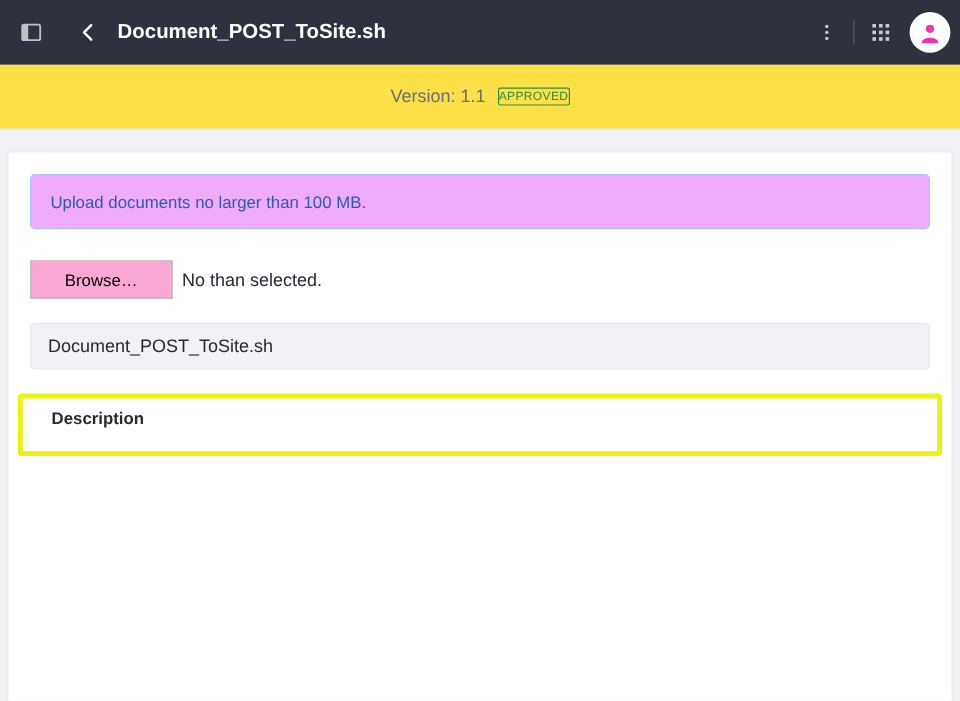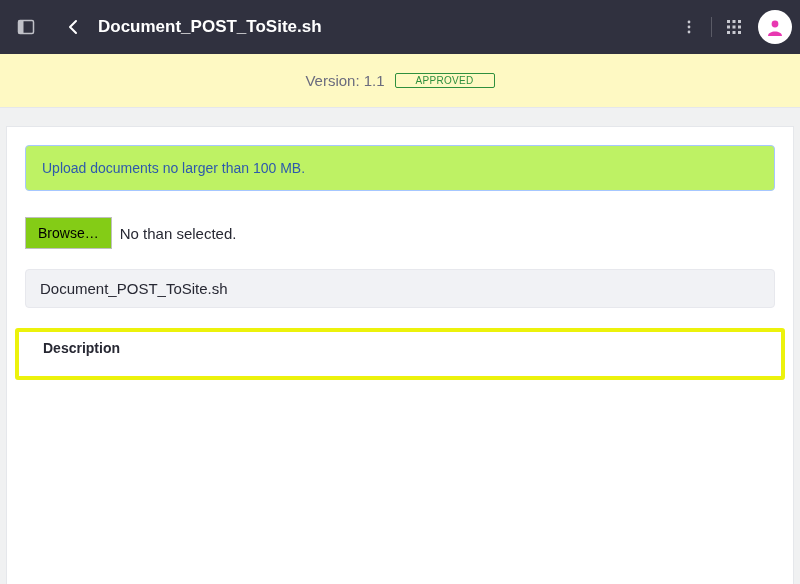--- a/index.html
+++ b/index.html
@@ -45,72 +45,72 @@
   }
   .avatar {
     width: 34px; height: 34px;
     border-radius: 50%;
     background: #fff;
     display: flex; align-items: center; justify-content: center;
     margin-left: 6px;
     cursor: pointer;
   }
   .version-strip {
-    background: #fef9c3;
+    background: #fde047;
     height: 54px;
     display: flex;
     align-items: center;
     justify-content: center;
     gap: 10px;
     border-bottom: 1px solid #e5e7eb;
   }
   .version-strip .vtext {
     color: #6b6c7e;
     font-size: 15px;
   }
   .badge-approved {
     border: 1px solid #2e8f3e;
     color: #2e8f3e;
     font-size: 10px;
-    padding: 1px 20px;
+    padding: 1px 0;
     border-radius: 2px;
     letter-spacing: 0.3px;
   }
   .content-wrap {
     padding: 18px 6px 6px 6px;
   }
   .panel {
     background: #fff;
     border: 1px solid #e5e7eb;
     padding: 18px;
     min-height: 460px;
   }
   .info-banner {
     border: 1px solid #a6c7ff;
-    background: #bef264;
+    background: #f0abfc;
     color: #2e5aac;
     font-size: 14px;
     padding: 14px 16px;
     border-radius: 4px;
     margin-bottom: 26px;
   }
   .field-group { margin-bottom: 20px; }
   .field-label {
     font-size: 14px;
     font-weight: 600;
     color: #272833;
     margin-bottom: 10px;
     display: block;
   }
   .required-star { color: #c43131; margin-left: 2px; }
   .file-row { display: flex; align-items: center; gap: 8px; }
   .browse-btn {
-    background: #84cc16;
+    background: #f9a8d4;
     border: 1px solid #bfbfbf;
-    padding: 7px 12px;
+    padding: 7px 28px;
     font-size: 14px;
     cursor: pointer;
     font-family: inherit;
   }
   .nofile {
     font-size: 15px;
     color: #272833;
   }
   .text-input, .textarea {
     width: 100%;

